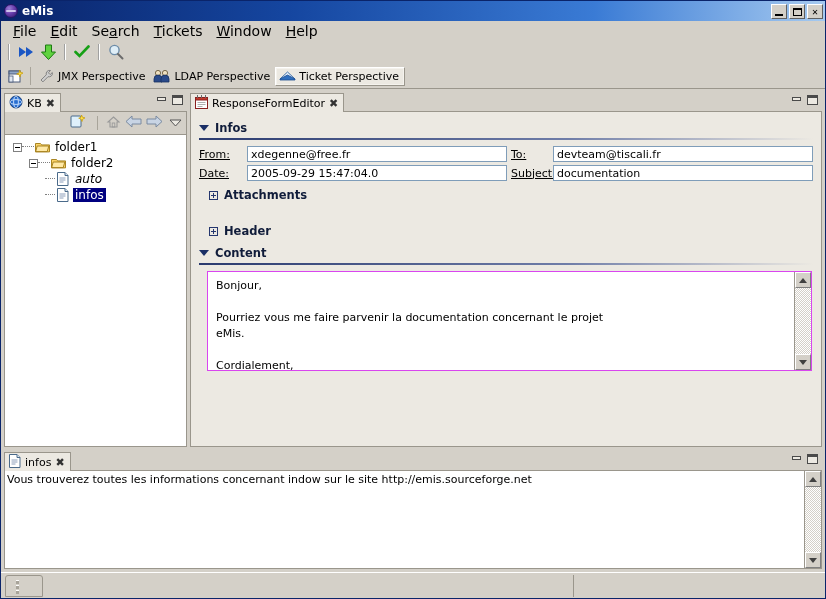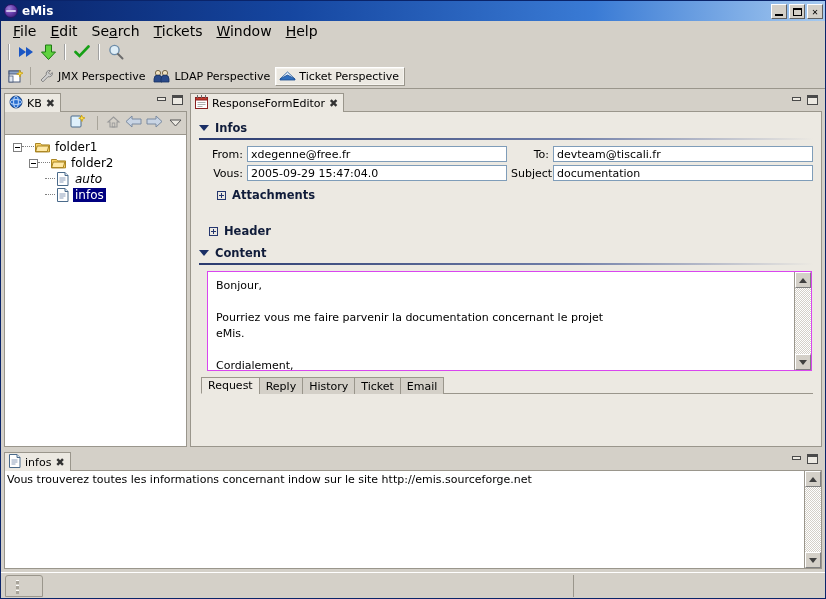--- a/index.html
+++ b/index.html
@@ -192,21 +192,21 @@
   .twisty-open { width:0;height:0;border-left:5px solid transparent;border-right:5px solid transparent;border-top:6px solid #1a2f66; flex:none; }
   .twisty-closed {
     width:9px;height:9px;border:1px solid #24366e;box-sizing:border-box;position:relative;flex:none;background:#ece9e2;
   }
   .twisty-closed::before{content:"";position:absolute;left:1px;right:1px;top:3px;height:1px;background:#24366e;}
   .twisty-closed::after{content:"";position:absolute;top:1px;bottom:1px;left:3px;width:1px;background:#24366e;}
   .section-title { font-weight:bold; font-size:11.5px; color:#101c3a; }
   .section-rule { height:2px; background:linear-gradient(to right,#2a3a6e 0%, #6f7da8 60%, #ece9e2 100%); margin:3px 0 6px 0; }
 
   .form-grid { display:grid; grid-template-columns: 44px 1fr 38px 1fr; column-gap:4px; row-gap:3px; align-items:center; }
-  .fld-label { font-size:11px; text-align:right; }
+  .fld-label { font-size:11px; text-align:left;text-decoration:underline; }
   .txt-input {
     height:16px; background:#fff;
     border:1px solid #7f9db9;
     box-sizing:border-box;
     font-size:11px; padding:0 3px;
     display:flex; align-items:center;
     white-space:nowrap; overflow:hidden;
   }
 
   .content-box {
@@ -509,27 +509,27 @@
             <span class="section-title">Infos</span>
           </div>
           <div class="section-rule"></div>
 
           <div class="form-grid">
             <div class="fld-label">From:</div>
             <div class="txt-input">xdegenne@free.fr</div>
             <div class="fld-label">To:</div>
             <div class="txt-input">devteam@tiscali.fr</div>
 
-            <div class="fld-label">Vous:</div>
+            <div class="fld-label">Date:</div>
             <div class="txt-input">2005-09-29 15:47:04.0</div>
             <div class="fld-label">Subject:</div>
             <div class="txt-input">documentation</div>
           </div>
 
-          <div class="section-hd" style="margin-top:7px;margin-left:18px;">
+          <div class="section-hd" style="margin-top:7px;margin-left:10px;">
             <span class="twisty-closed"></span>
             <span class="section-title">Attachments</span>
           </div>
 
           <div class="section-hd" style="margin-top:22px;margin-left:10px;">
             <span class="twisty-closed"></span>
             <span class="section-title">Header</span>
           </div>
 
           <div class="section-hd" style="margin-top:8px;">
@@ -550,28 +550,20 @@
               <div class="scroll-arrow">
                   <span class="arrow-up"></span>
                 </div>
               <div class="scroll-track"></div>
               <div class="scroll-arrow">
                   <span class="arrow-dn"></span>
                 </div>
             </div>
           </div>
 
-          <div class="editor-tabs" style="margin-top:4px;">
-            <div class="etab active">Request</div>
-            <div class="etab">Reply</div>
-            <div class="etab">History</div>
-            <div class="etab">Ticket</div>
-            <div class="etab">Email</div>
-            <div class="etab-fill"></div>
-          </div>
 
         </div>
       </div>
     </div>
 
     <div class="wb-bottom">
       <div class="panel" style="flex:1 1 auto;">
         <div class="panel-tabrow">
           <div class="view-tab selected">
             <span>

